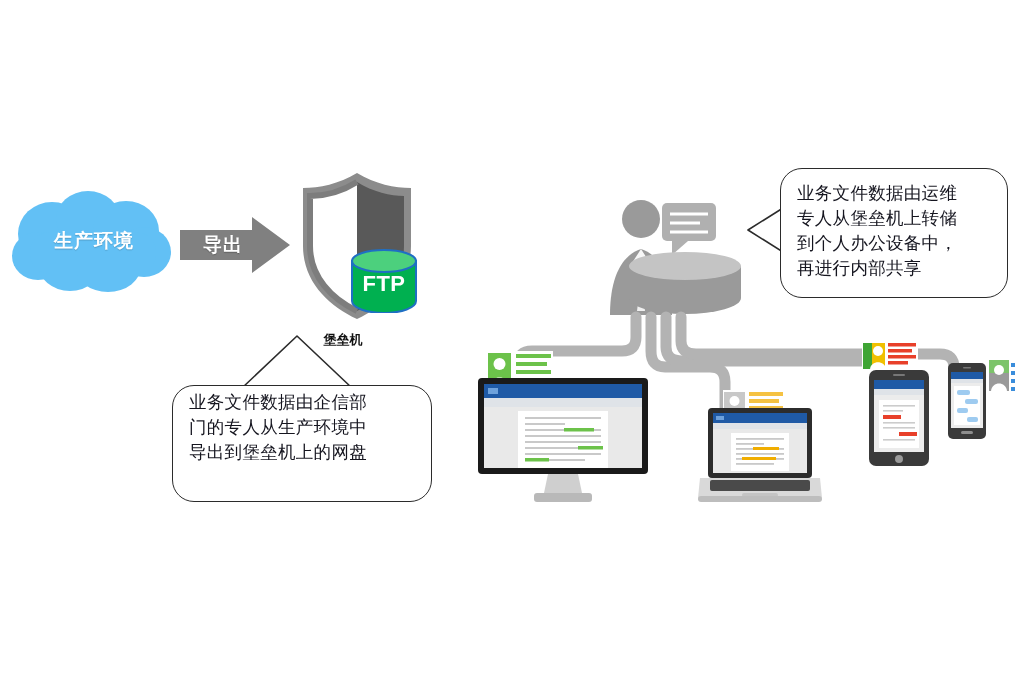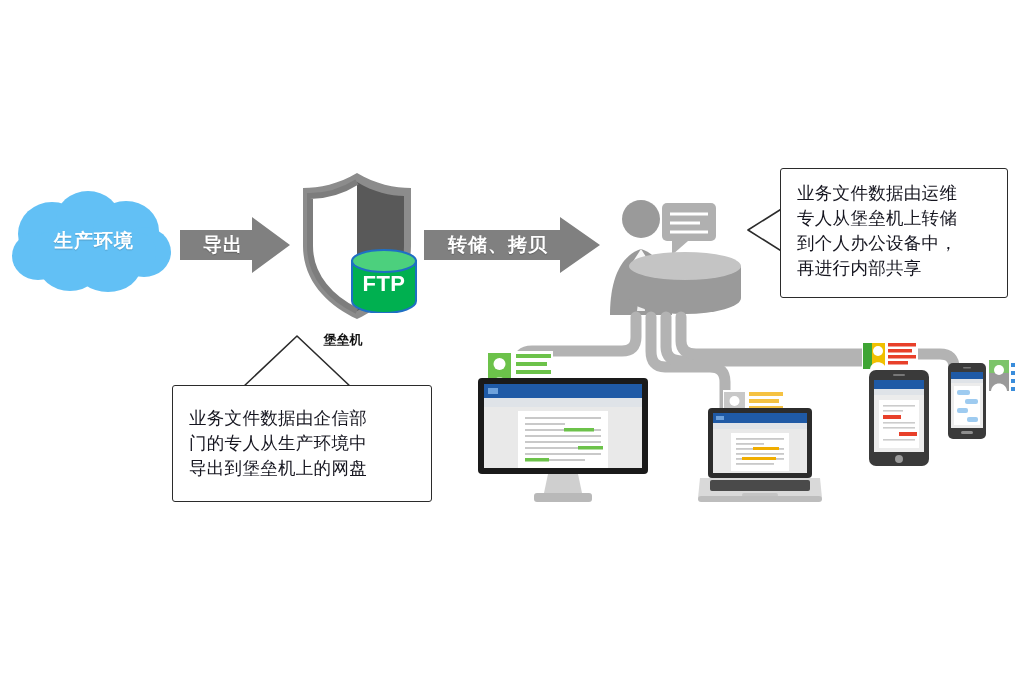--- a/index.html
+++ b/index.html
@@ -32,26 +32,26 @@
        color:#ffffff;font-weight:bold;font-size:22px;letter-spacing:.5px;}
   .bastion-label{left:288px;top:331px;width:110px;text-align:center;
        font-size:13px;font-weight:bold;color:#111;}
 
   
   .person{left:600px;top:193px;width:120px;height:130px;}
   .hub{left:625px;top:252px;width:120px;height:70px;}
   .pipes{left:470px;top:255px;width:545px;height:180px;}
 
   
-  .callout{background:#fff;border:1.6px solid #2b2b2b;border-radius:3px;
+  .callout{background:#fff;border:1.6px solid #2b2b2b;border-radius:22px;
        box-sizing:border-box;color:#15151f;}
   .callout-txt{font-size:17.5px;line-height:25px;letter-spacing:.3px;
        white-space:pre-line;}
   .callout-left{left:172px;top:385px;width:260px;height:117px;
-       padding:20px 14px 0 16px;}
+       padding:4px 14px 0 16px;}
   .callout-right{left:780px;top:168px;width:228px;height:130px;
        padding:12px 10px 0 16px;}
   .cl-tail{left:172px;top:330px;width:260px;height:60px;}
   .cr-tail{left:744px;top:168px;width:60px;height:130px;}
 
   
   .monitor{left:478px;top:378px;width:170px;height:128px;}
   .laptop{left:698px;top:408px;width:124px;height:100px;}
   .tablet{left:869px;top:370px;width:60px;height:96px;}
   .phone{left:948px;top:363px;width:38px;height:76px;}
@@ -99,26 +99,20 @@
   </div>
   <div class="abs ftp">
     <svg width="68" height="64" viewBox="0 0 68 64">
       <path d="M2,12 L2,52 A32,12 0 0,0 66,52 L66,12 Z" fill="#00b050" stroke="#1f6fc4" stroke-width="2"></path>
       <ellipse cx="34" cy="12" rx="32" ry="11" fill="#4cd07d" stroke="#1f6fc4" stroke-width="2"></ellipse>
     </svg>
     <div class="ftp-label">FTP</div>
   </div>
   <div class="abs bastion-label">堡垒机</div>
 
-  <div class="abs arrow arrow2">
-    <svg width="176" height="60" viewBox="0 0 176 60">
-      <path d="M0,15 L136,15 L136,2 L176,30 L136,58 L136,45 L0,45 Z" fill="#808080"></path>
-    </svg>
-    <div class="arrow-txt">转储、拷贝</div>
-  </div>
 
   <div class="abs person">
     <svg width="120" height="130" viewBox="0 0 120 130">
       <g fill="#9a9a9a">
         <circle cx="41" cy="26" r="19"></circle>
         <path d="M10,122 C10,84 22,62 41,56 C60,62 72,84 72,122 Z"></path>
       </g>
       <path d="M41,56 L32,70 L41,86 L50,70 Z" fill="#ffffff" opacity=".92"></path>
       <path d="M41,86 L37,118 L45,118 Z" fill="#f0f0f0"></path>
       <g fill="#b0b0b0">

